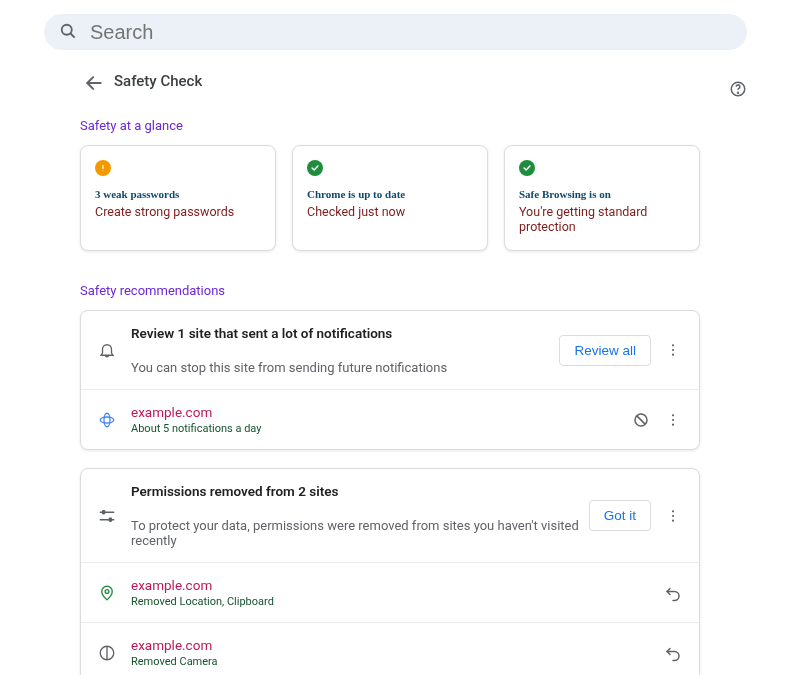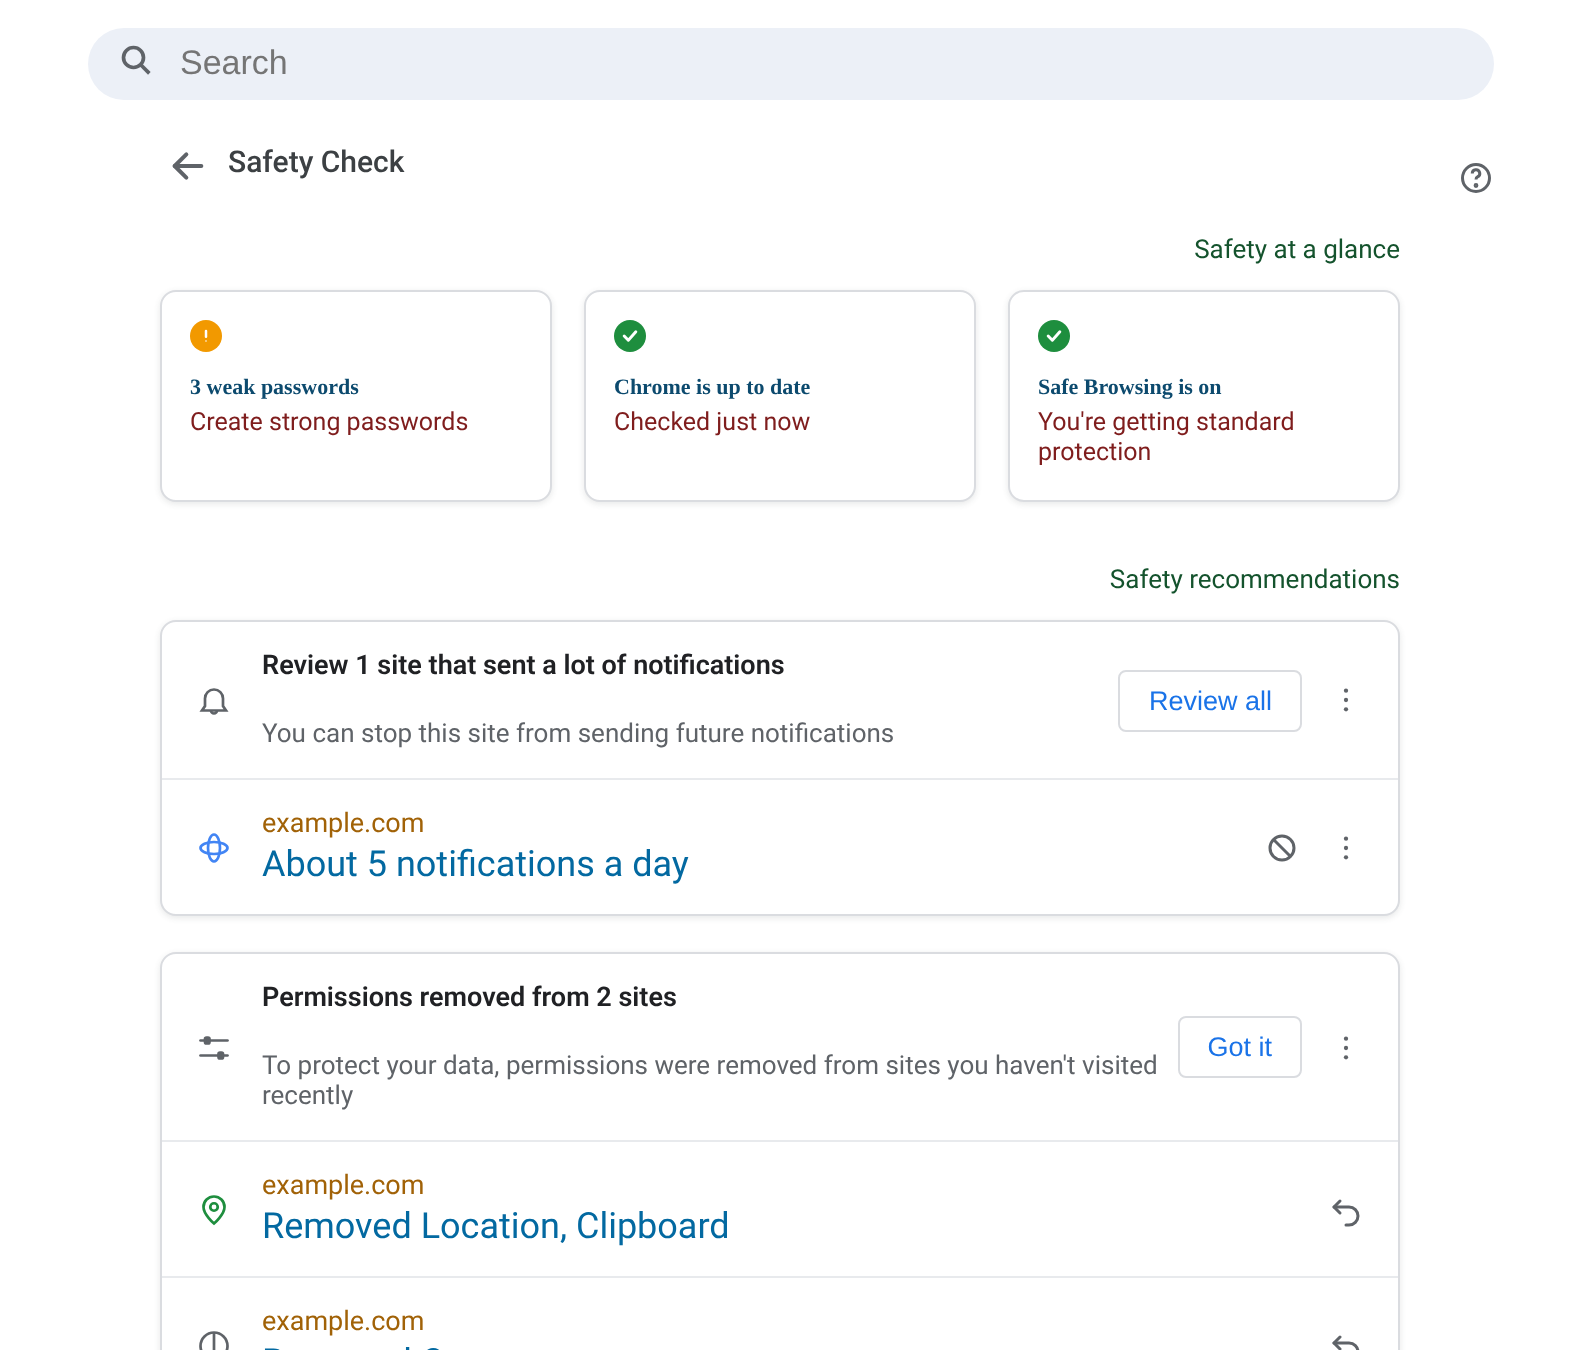--- a/index.html
+++ b/index.html
@@ -27,21 +27,21 @@
     border-radius: 28px;
     display: flex;
     align-items: center;
     padding: 0 14px;
   }
   .search-bar .si { color: #5f6368; margin-right: 10px; flex: 0 0 auto; }
   .search-bar input {
     border: none;
     background: transparent;
     outline: none;
-    font-size: 17px;
+    font-size: 20px;
     color: #a16207;
     flex: 1;
   }
 
   
   .header-row {
     position: relative;
     margin: 20px 44px 0 44px;
     height: 28px;
   }
@@ -70,23 +70,22 @@
     cursor: pointer;
   }
 
   .content {
     margin: 20px 0 0 80px;
     width: 620px;
   }
 
   .section-label {
     font-size: 13px;
-    color: #14532d;
+    color: #6d28d9;
     margin: 12px 0 12px 0;
-    text-align: right;
   }
 
   .cards-row {
     display: flex;
     gap: 16px;
   }
   .card {
     flex: 1;
     border: 1px solid #dadce0;
     border-radius: 8px;
@@ -153,25 +152,25 @@
     font-weight: 600;
     color: #202124;
   }
   .rec-sub {
     font-size: 13px;
     color: #5f6368;
     margin-top: 19px;
   }
   .site-title {
     font-size: 13.5px;
-    color: #a16207;
+    color: #be185d;
   }
   .site-sub {
-    font-size: 18px;
-    color: #0369a1;
+    font-size: 11px;
+    color: #14532d;
     margin-top: 2px;
   }
   .btn {
     border: 1px solid #dadce0;
     background: #fff;
     color: #1a73e8;
     font-size: 13.5px;
     font-weight: 500;
     padding: 7px 14px;
     border-radius: 4px;

